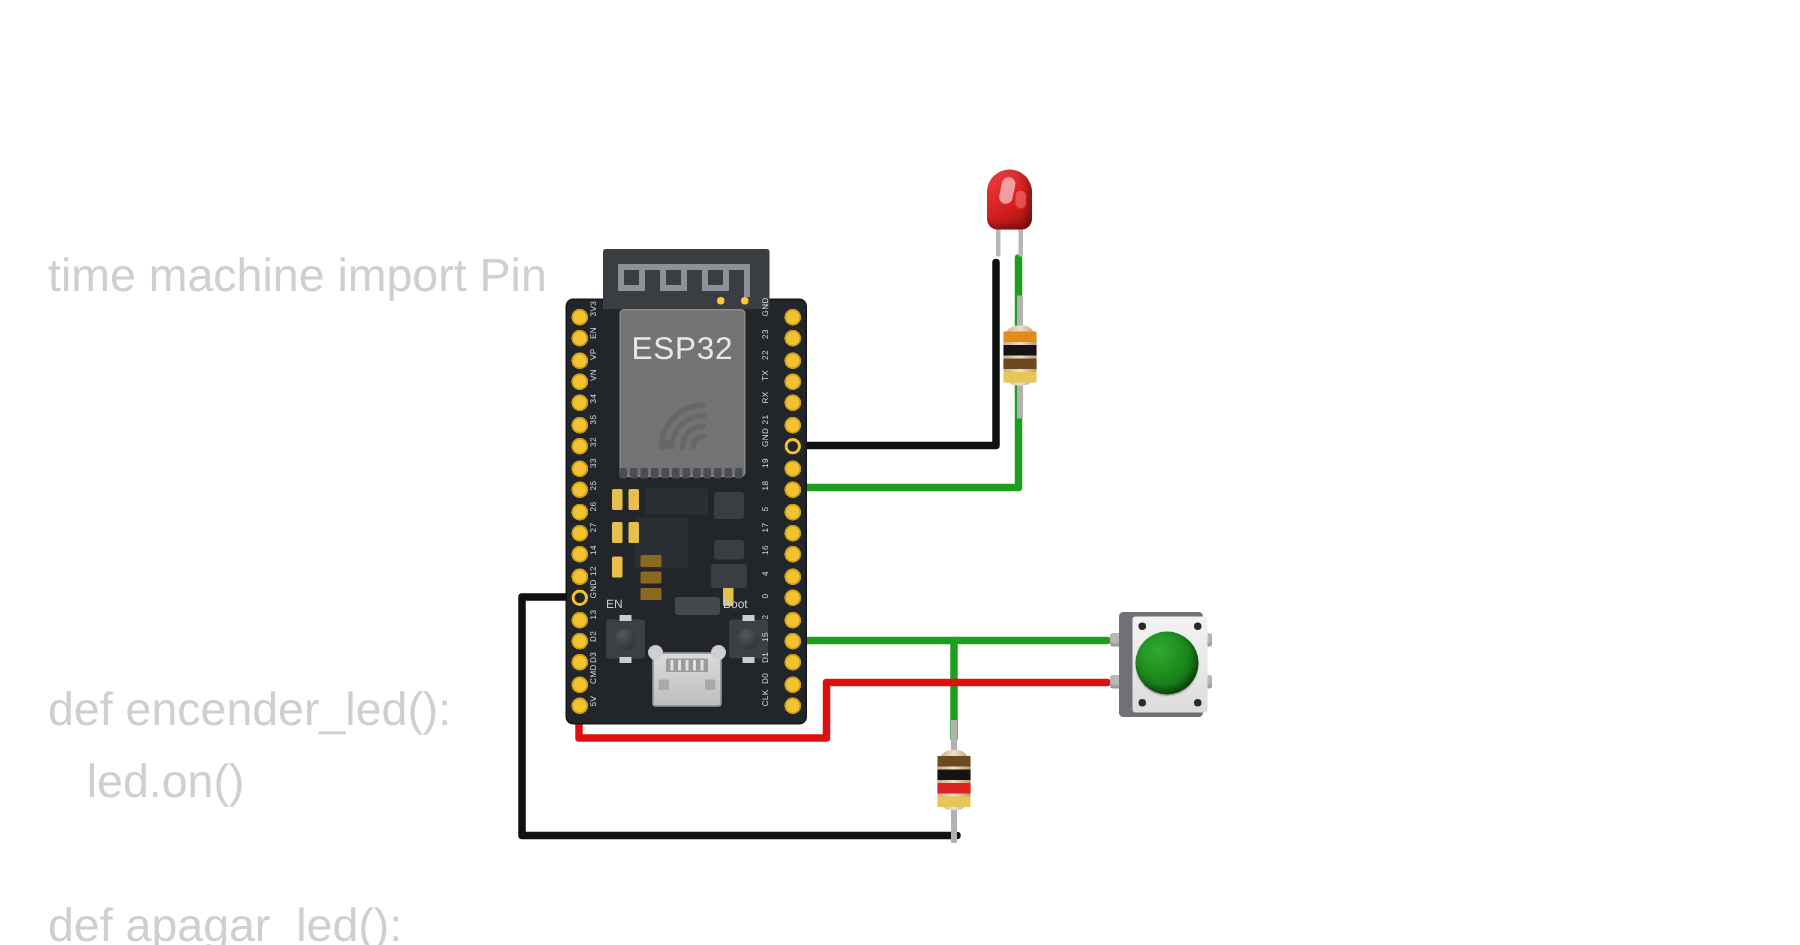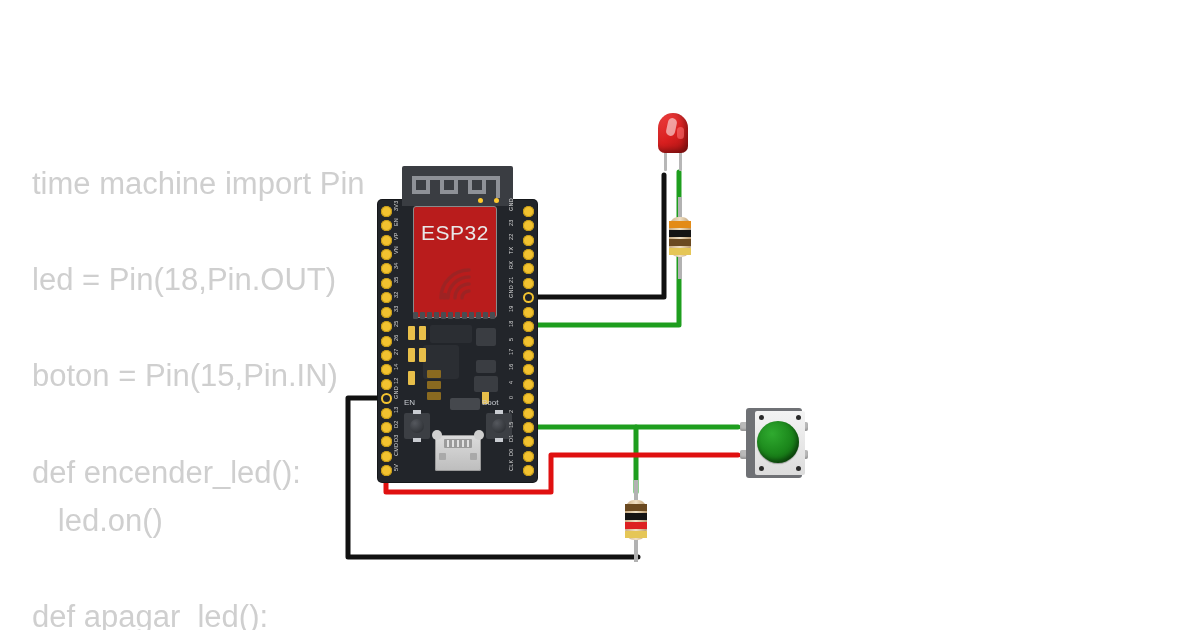--- a/index.html
+++ b/index.html
@@ -26,21 +26,21 @@
     box-shadow:0 0 0 1px #15171a;
   }
   .antenna{
     position:absolute;left:24px;top:-34px;width:111px;height:40px;
     background:#3a3d42;border-radius:2px 2px 0 0;
   }
   .ant-trace{position:absolute;background:#8e9197;}
   .ant-dot{position:absolute;width:5px;height:5px;border-radius:50%;background:#ffc92e;}
   .shield{
     position:absolute;left:35px;top:6px;width:82px;height:110px;
-    background:#b91c1c;border-radius:3px;border:1px solid #8a8a8a;
+    background:#737373;border-radius:3px;border:1px solid #8a8a8a;
   }
   .shield-label{
     position:absolute;left:0;top:14px;width:100%;text-align:center;
     color:#e8e8e8;font-size:21px;letter-spacing:.5px;
   }
   .shield-logo{
     position:absolute;left:50%;top:56px;transform:translateX(-50%);
     width:42px;height:42px;opacity:.22;
   }
   .shield-pads{position:absolute;left:35px;top:112px;width:82px;height:7px;display:flex;gap:2px;}
@@ -126,22 +126,20 @@
   .pbtn .lead{position:absolute;width:16px;height:9px;background:#b9b9b9;border-radius:2px;
               box-shadow:inset 0 -2px 2px rgba(0,0,0,.18);}
 </style>
 </head>
 <body>
 
 <div id="stage">
 
   <div class="code-layer">
     <div class="code-line" style="top:168px">time machine import Pin</div>
-    <div class="code-line" style="top:264px">led = Pin(18,Pin.OUT)</div>
-    <div class="code-line" style="top:360px">boton = Pin(15,Pin.IN)</div>
     <div class="code-line" style="top:505px">   led.on()</div>
     <div class="code-line" style="top:457px">def encender_led():</div>
     <div class="code-line" style="top:601px">def apagar_led():</div>
   </div>
 
   <svg id="wires" viewBox="0 0 1200 630">
 
     <path d="M533,297 L664,297 L664,175" fill="none" stroke="#111111" stroke-width="5" stroke-linecap="round" stroke-linejoin="round"></path>
 
     <path d="M533,325 L679,325 L679,172" fill="none" stroke="#1e9e1e" stroke-width="5" stroke-linecap="round" stroke-linejoin="round"></path>

